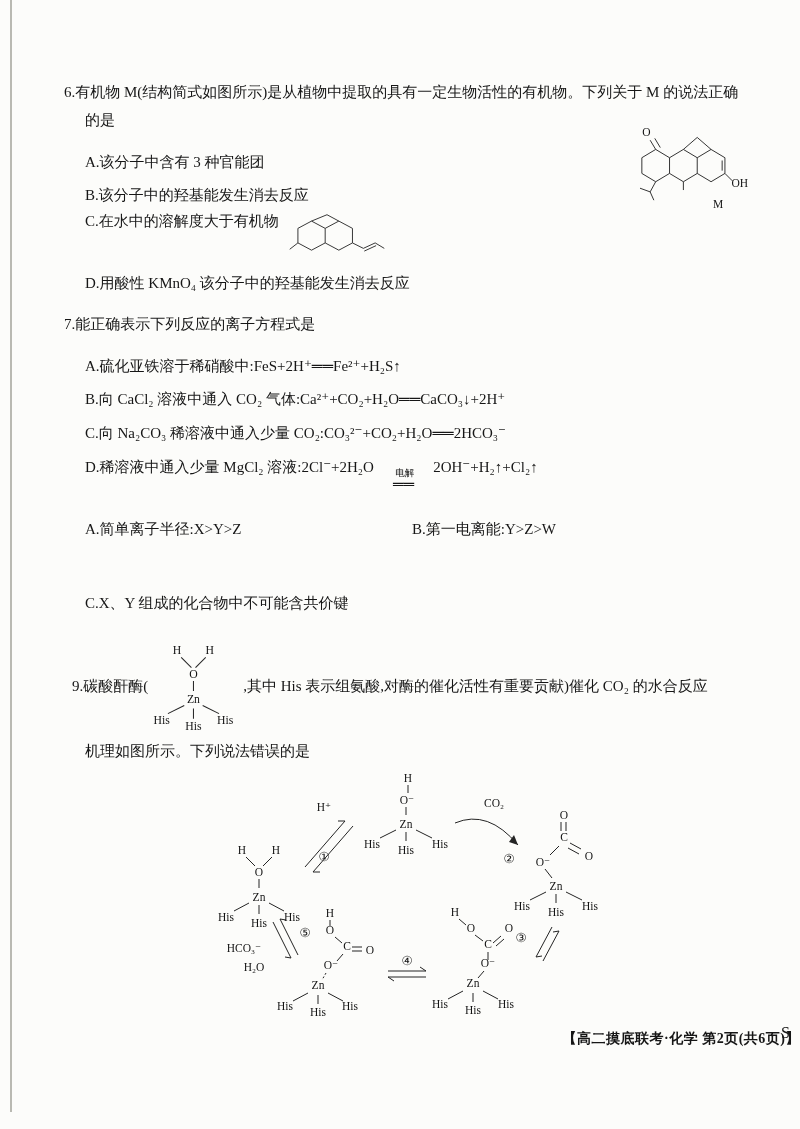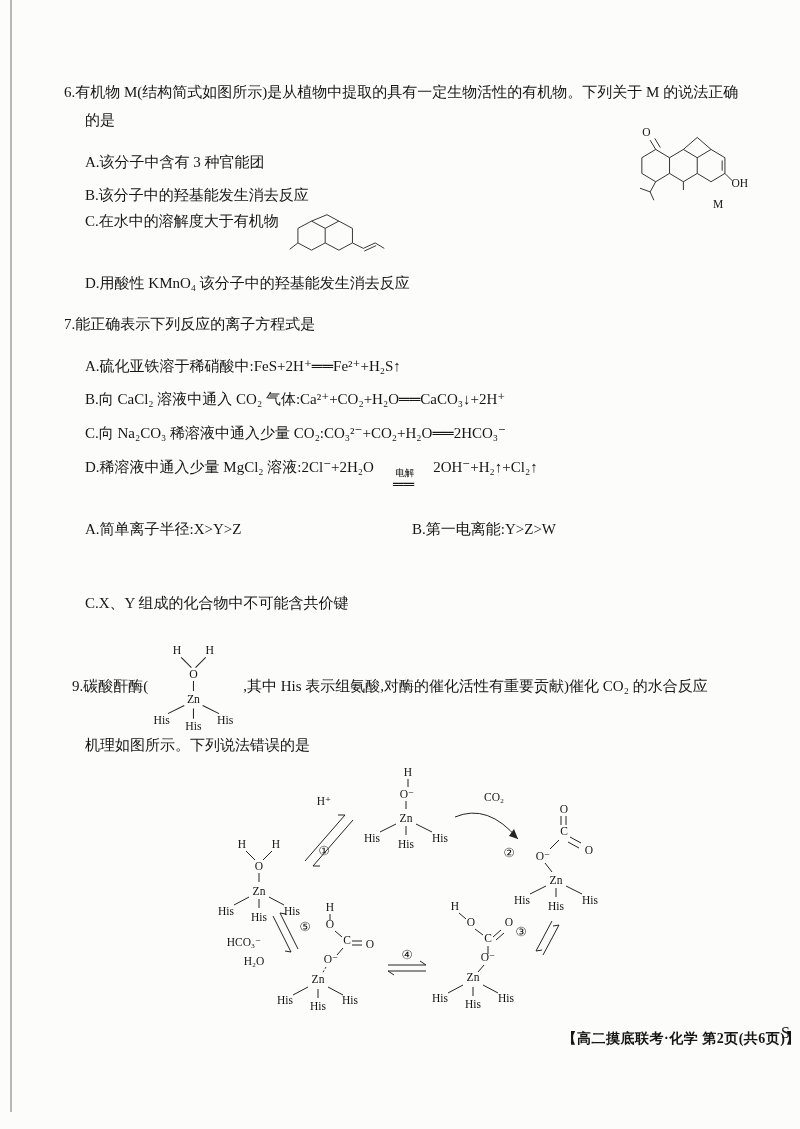--- a/index.html
+++ b/index.html
@@ -18,21 +18,21 @@
   .q6 .opts{width:540px}
   .optc-row{display:flex;align-items:flex-start;gap:8px;margin:4px 0 0 21px}
   .mol-m{position:absolute;right:-4px;top:46px}
   
   .cond-eq{display:inline-flex;flex-direction:column;align-items:flex-end;line-height:1;vertical-align:-4px;margin:0 19px}
   .cond-eq .cond{font-size:9.5px;letter-spacing:0}
   .cond-eq .eqline{font-size:15px;margin-top:-1px}
   .optgrid{display:grid;grid-template-columns:327px auto;row-gap:20px;margin:8px 0 0 21px;line-height:1.6}
   .q9-stem{display:flex;align-items:center;margin:6px 0 0 8px}
   .q9-stem .pre{white-space:nowrap}
-  .stem2{margin:0 0 0 21px;line-height:1.8}
+  .stem2{margin:6px 0 0 21px;line-height:1.8}
   .mech-wrap{margin:4px 0 0 148px}
   
   svg line,svg polyline,svg path{stroke:#242424;stroke-width:1;fill:none}
   svg text{fill:#141414;font-size:11.5px}
   svg .big{font-size:12.5px}
   svg .circ{font-size:12.5px}
   .footer{position:absolute;left:0;right:0;top:1030px;text-align:right;font-weight:700;font-size:14px;letter-spacing:.5px}
   .sidemark{position:absolute;right:10px;top:1024px;font-size:16px}
 </style>
 </head>

